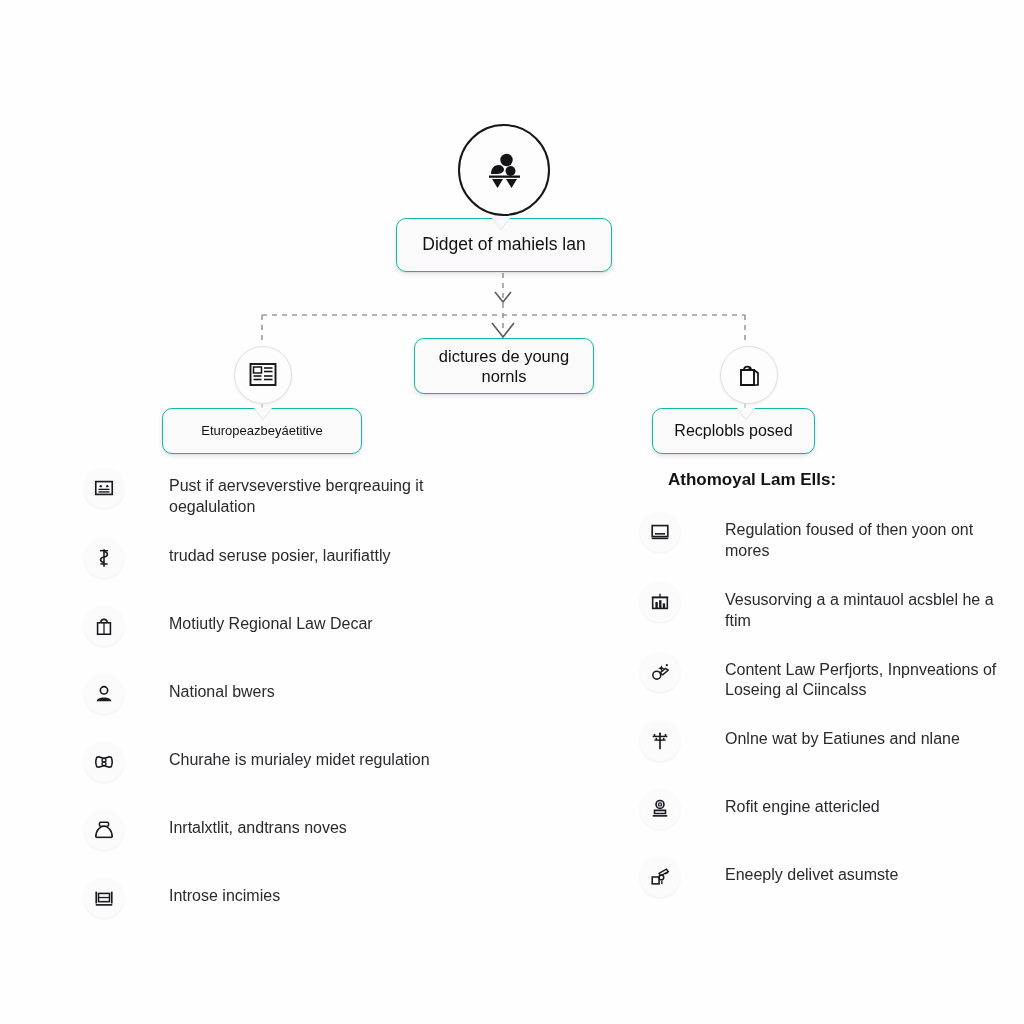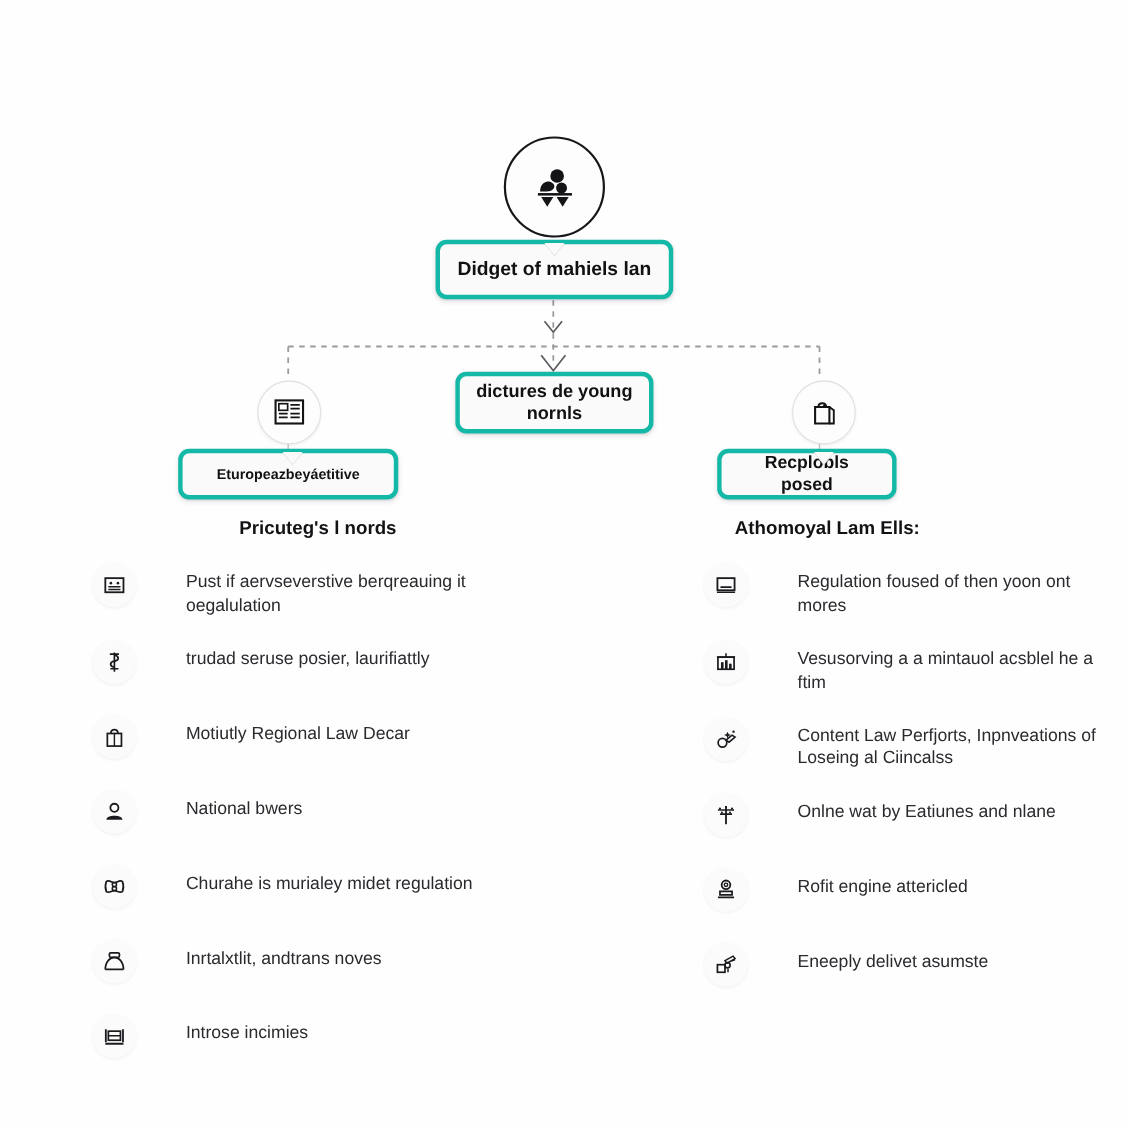--- a/index.html
+++ b/index.html
@@ -27,29 +27,29 @@
     width: 1024px;
     height: 1024px;
     pointer-events: none;
   }
 
   
   .node {
     position: absolute;
     box-sizing: border-box;
     background: #fafafa;
-    border: 4px solid #14b8a6;
+    border: 1px solid #14b8a6;
     border-radius: 10px;
     box-shadow: 0 2px 5px rgba(20,20,30,0.10), 0 1px 1px rgba(20,20,30,0.06);
     display: flex;
     align-items: center;
     justify-content: center;
     text-align: center;
     color: #111114;
-    font-weight: bold;
+    font-weight: normal;
     line-height: 1.22;
     padding: 6px 14px;
   }
 
   .node-root {
     left: 396px;
     top: 218px;
     width: 216px;
     height: 54px;
     font-size: 17.5px;
@@ -251,21 +251,20 @@
       </svg>
     </span>
   </div>
 
   <div class="node node-right">
     <div class="notch" style="left:84px; top:-1px;"></div>
     <span>Recplobls posed</span>
   </div>
 
   <div class="column col-left">
-    <div class="col-heading">Pricuteg's l nords</div>
 
     <div class="item">
       <span class="item-badge">
         <svg width="22" height="22" viewBox="0 0 24 24">
           <rect x="3" y="5" width="18" height="14" fill="none" stroke="#1b1b1f" stroke-width="1.8"></rect>
           <circle cx="8.5" cy="10" r="1.3" fill="#1b1b1f"></circle>
           <circle cx="15.5" cy="10" r="1.3" fill="#1b1b1f"></circle>
           <line x1="6" y1="13.5" x2="18" y2="13.5" stroke="#1b1b1f" stroke-width="1.5"></line>
           <line x1="6" y1="16.3" x2="18" y2="16.3" stroke="#1b1b1f" stroke-width="1.5"></line>
         </svg>

